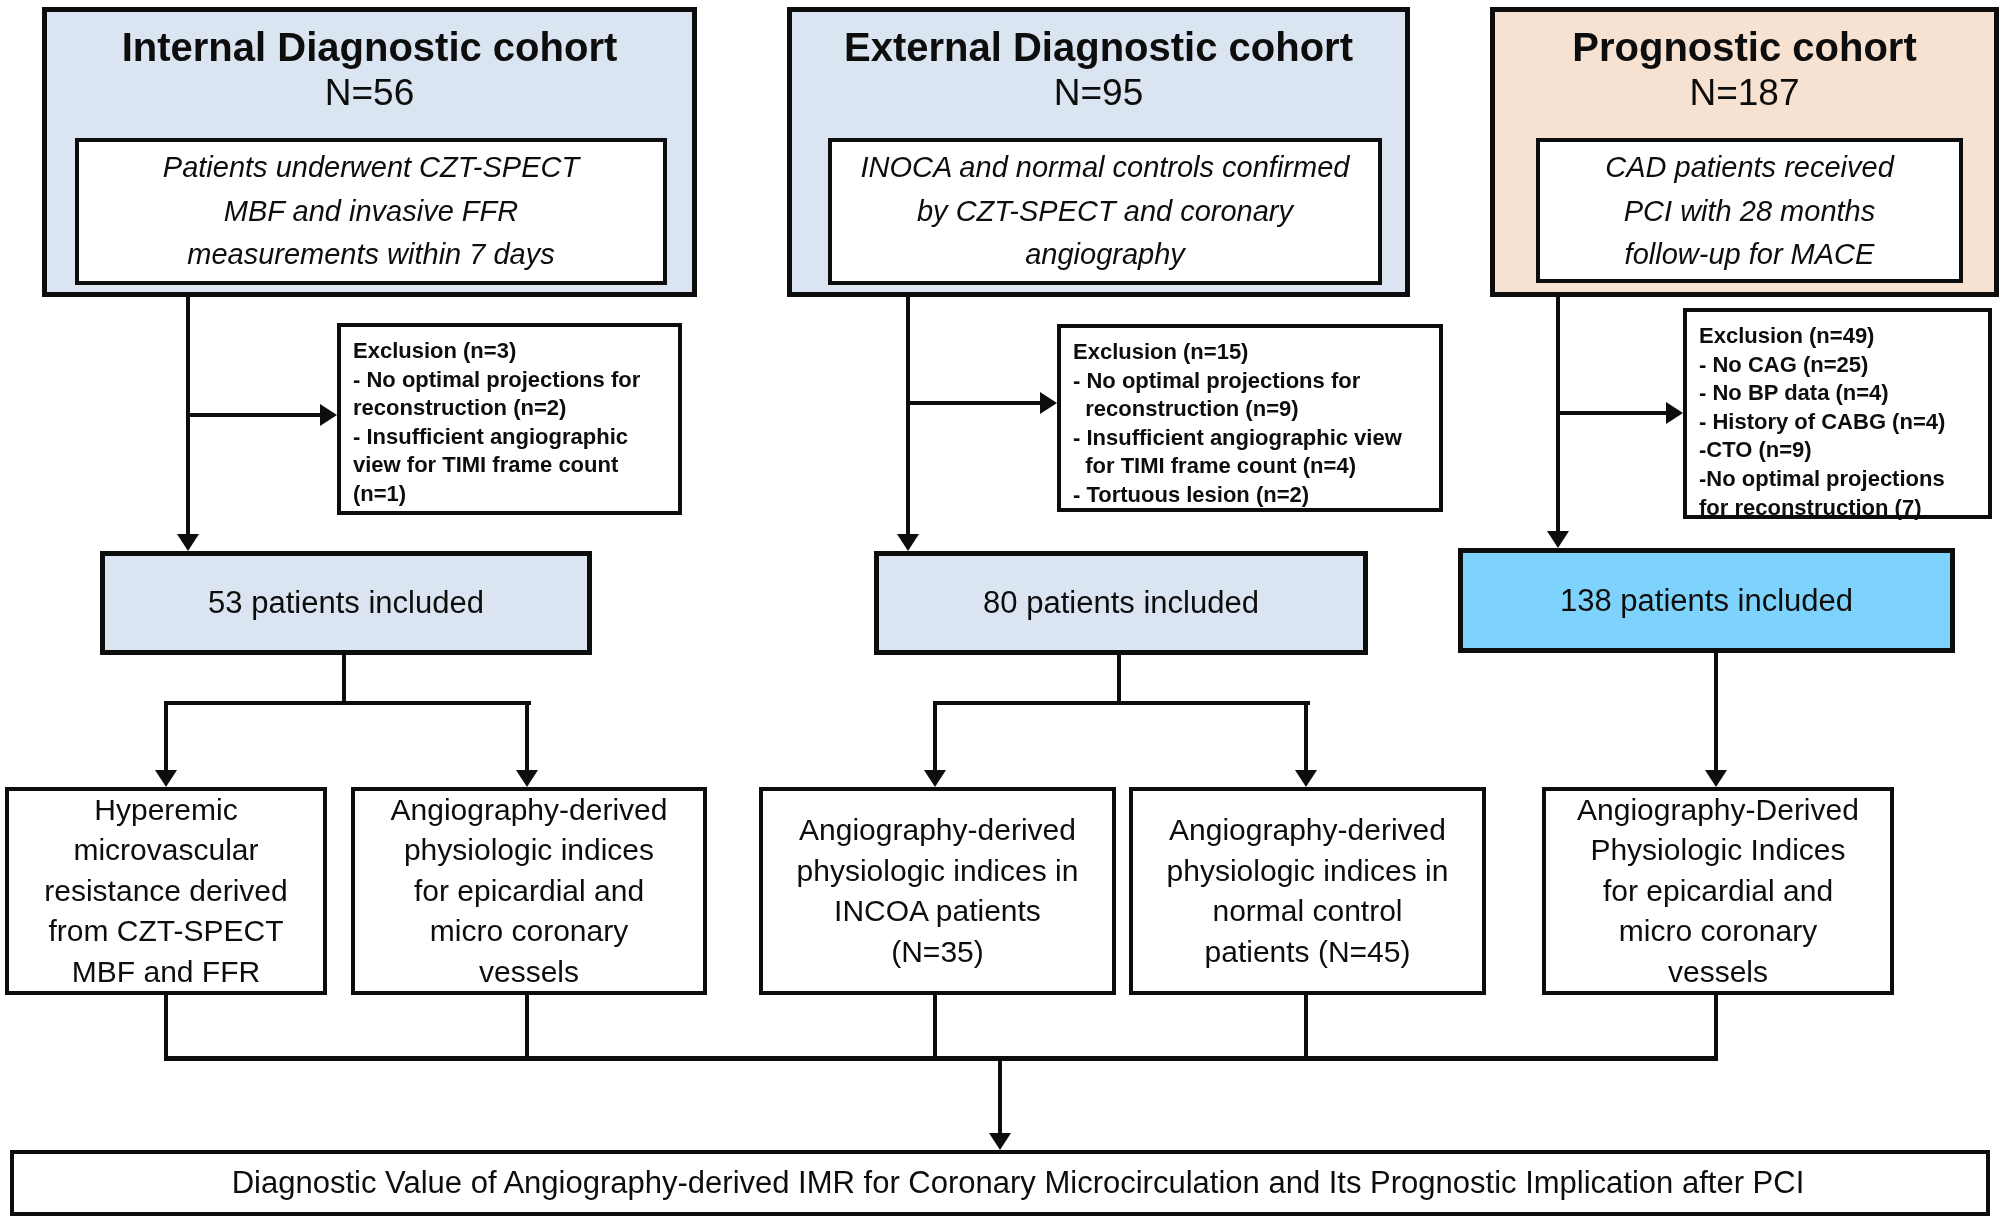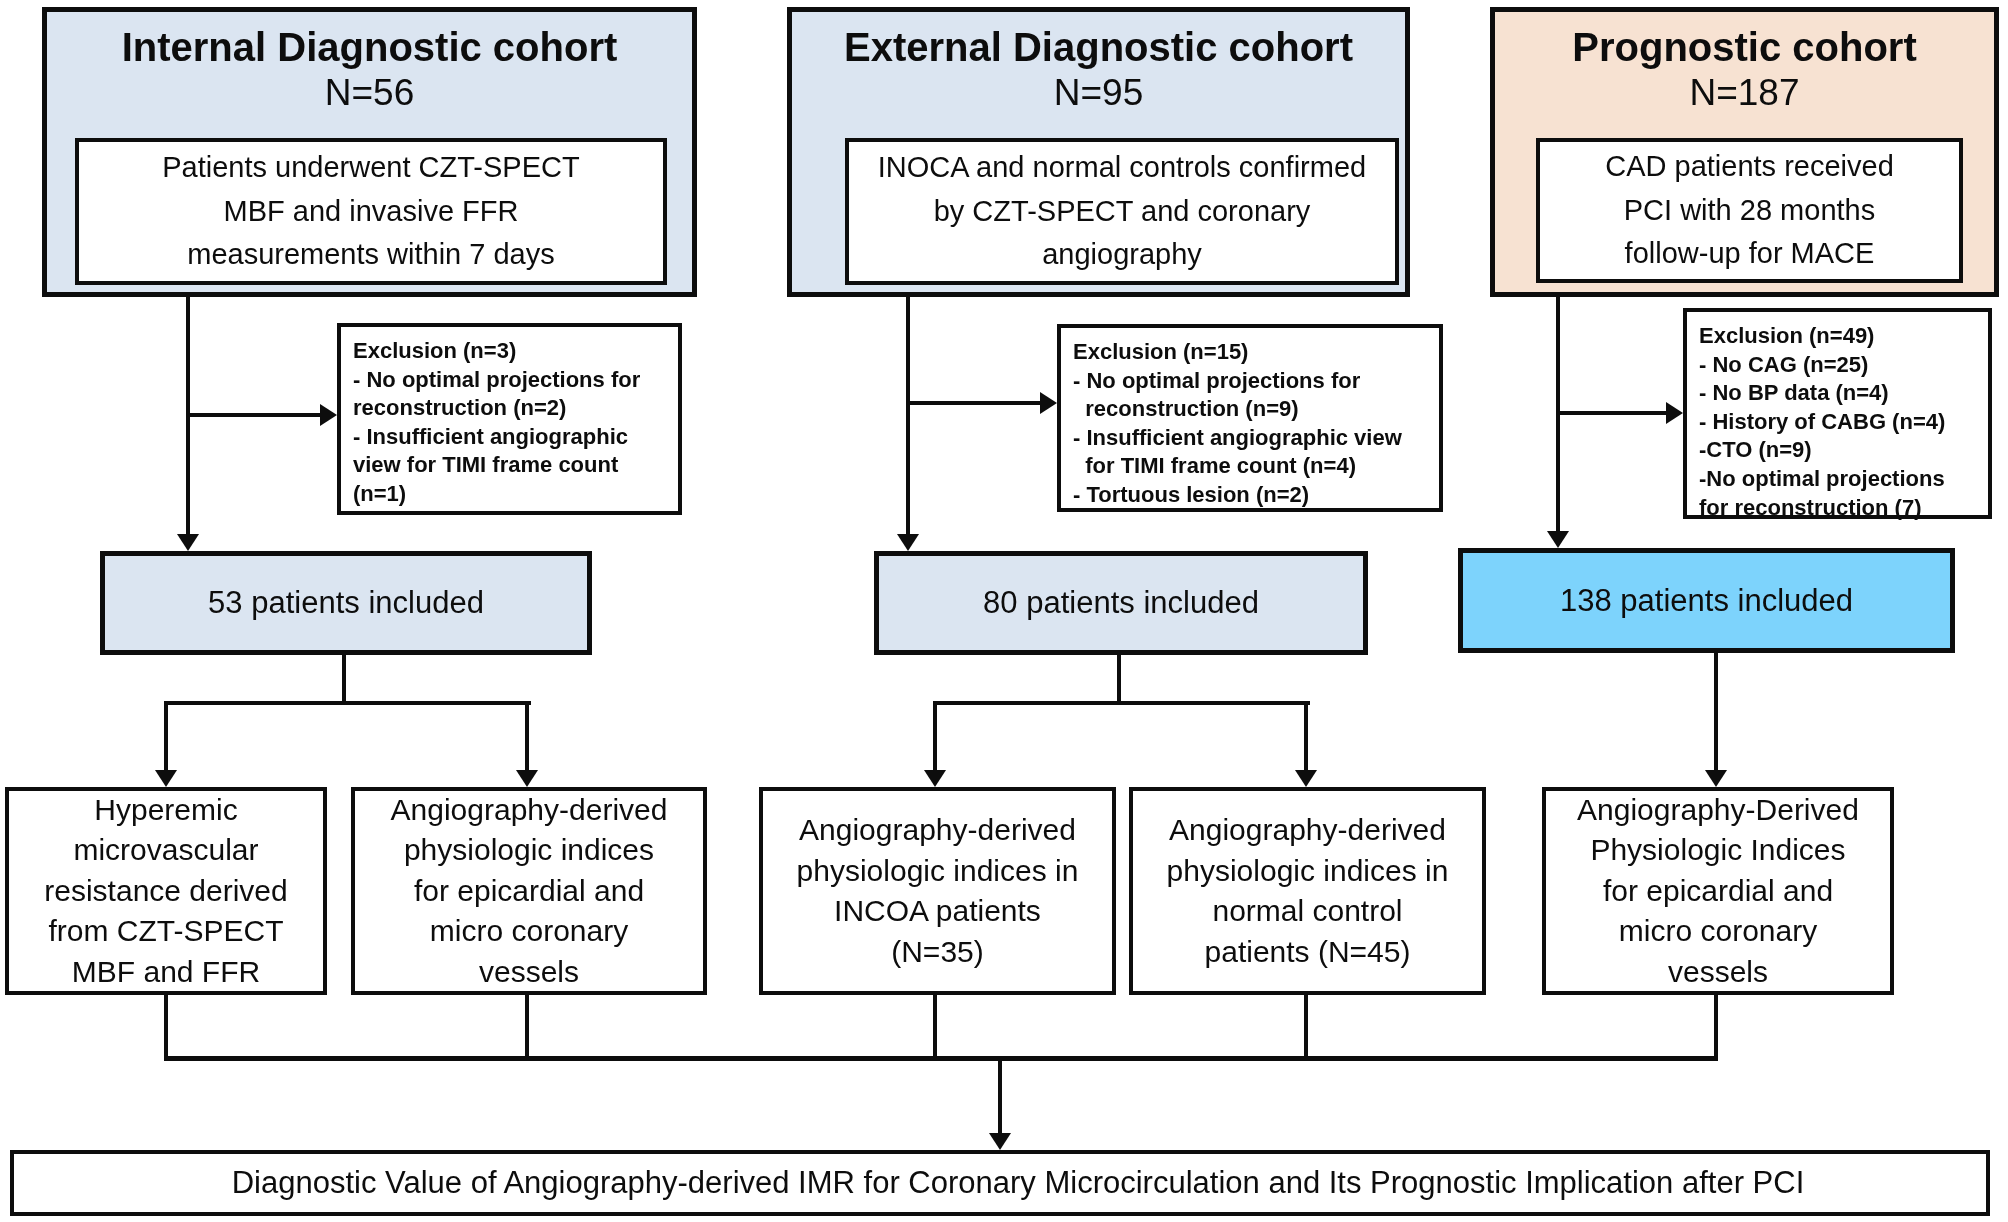--- a/index.html
+++ b/index.html
@@ -7,22 +7,22 @@
     position:relative;width:2008px;height:1222px;background:#ffffff;
     font-family:"Liberation Sans","DejaVu Sans",sans-serif;color:#0d0d0d;
     overflow:hidden;
   }
   .box{position:absolute;box-sizing:border-box;border:4px solid #0d0d0d;background:#fff;}
   .cohort{border-width:5px;}
   .cohort.blue{background:#dbe5f1;}
   .cohort.peach{background:#f7e2d2;}
   .ctitle{font-size:40px;font-weight:bold;text-align:center;line-height:1.18;padding-top:12px;}
   .cn{font-size:37px;text-align:center;line-height:1.2;}
-  .desc{display:flex;align-items:center;justify-content:center;text-align:center;
-        font-size:29px;line-height:1.5;}
+  .desc{display:flex;justify-content:center;text-align:center;
+        font-size:29px;line-height:1.5;font-style:italic;}
   .excl{font-size:22px;font-weight:bold;line-height:1.3;padding:10px 12px;
         white-space:pre-wrap;}
   .incl{display:flex;align-items:center;justify-content:center;
         font-size:31px;font-weight:normal;border-width:5px;}
   .incl.blue{background:#dbe5f1;}
   .incl.peach{background:#7dd3fc;}
   .outc{display:flex;align-items:center;justify-content:center;text-align:center;
         font-size:30px;line-height:1.35;}
   .final{display:flex;align-items:center;justify-content:center;text-align:center;
         font-size:31px;padding-left:36px;}
@@ -46,21 +46,21 @@
     <div class="cn">N=56</div>
   </div>
   <div class="box desc" style="left:75px;top:138px;width:592px;height:147px;padding:4px 55px;">
     <span>Patients underwent CZT-SPECT MBF and invasive FFR measurements within 7 days</span>
   </div>
 
   <div class="box cohort blue" style="left:787px;top:7px;width:623px;height:290px;">
     <div class="ctitle">External Diagnostic cohort</div>
     <div class="cn">N=95</div>
   </div>
-  <div class="box desc" style="left:828px;top:138px;width:554px;height:147px;padding:4px 26px;margin-left:17px;">
+  <div class="box desc" style="left:828px;top:138px;width:554px;height:147px;padding:4px 26px;">
     <span>INOCA and normal controls confirmed by CZT-SPECT and coronary angiography</span>
   </div>
 
   <div class="box cohort peach" style="left:1490px;top:7px;width:509px;height:290px;">
     <div class="ctitle">Prognostic cohort</div>
     <div class="cn">N=187</div>
   </div>
   <div class="box desc" style="left:1536px;top:138px;width:427px;height:145px;padding:4px 40px;">
     <span>CAD patients received PCI with 28 months follow-up for MACE</span>
   </div>

